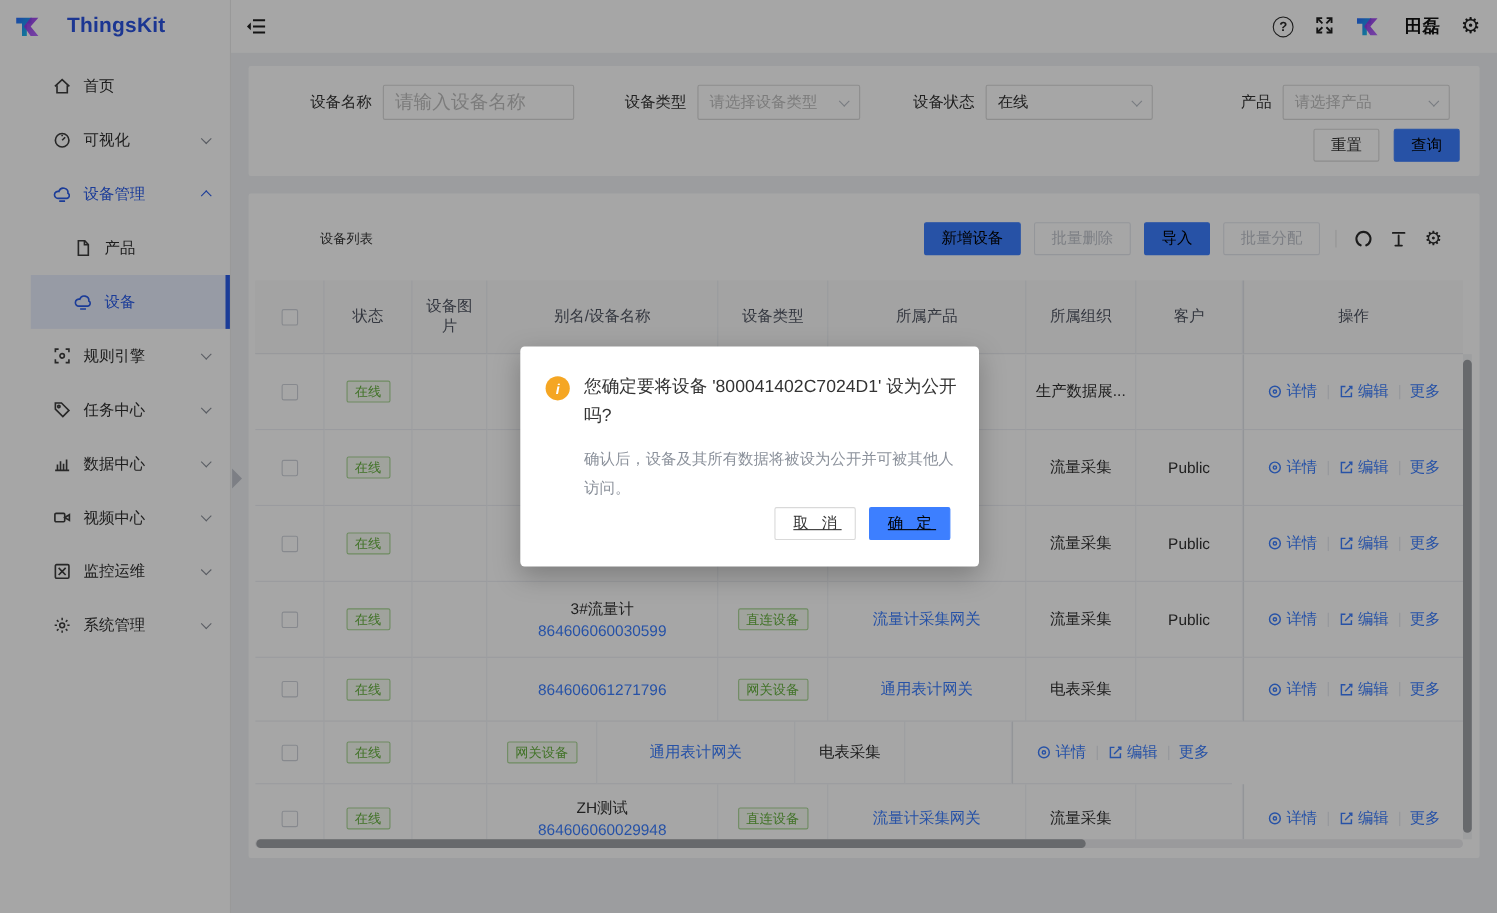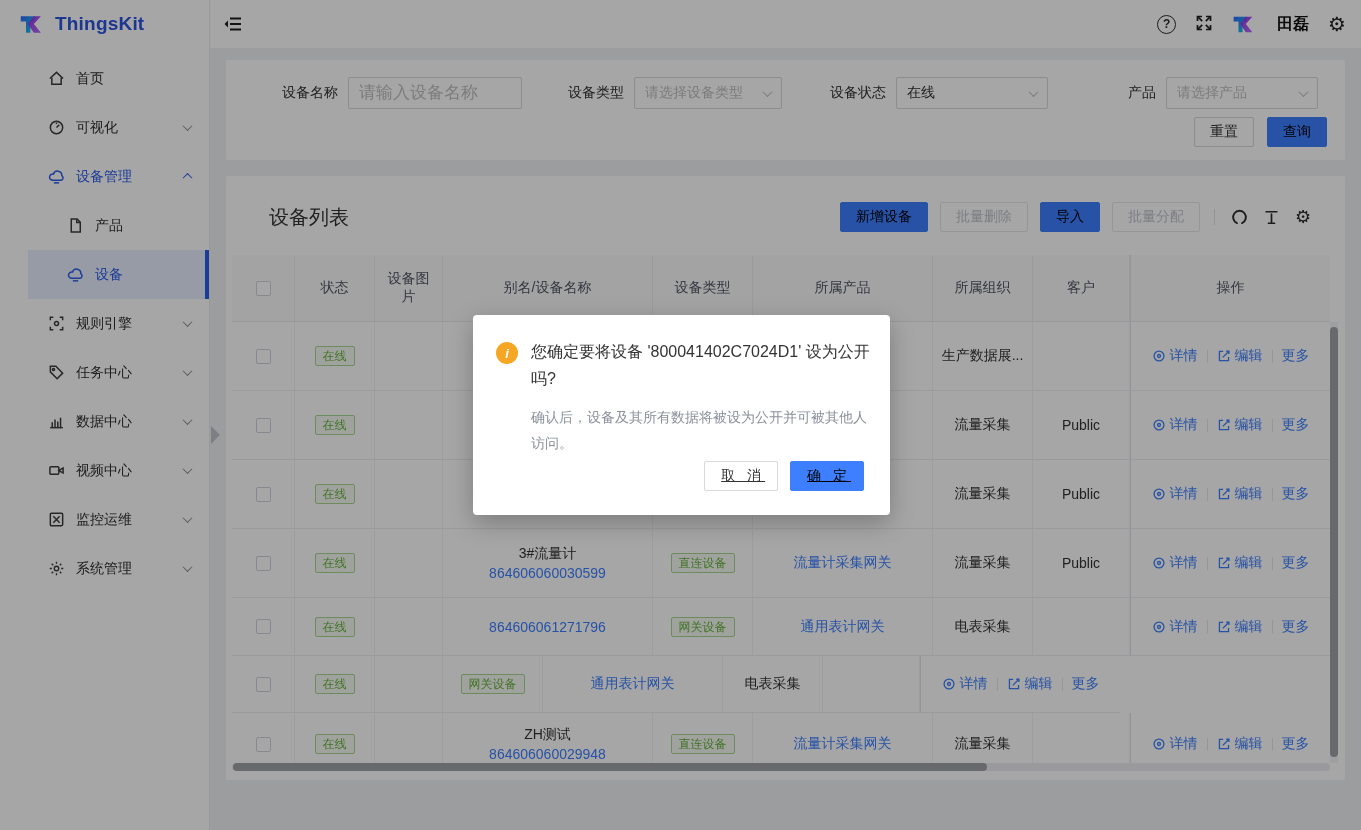--- a/index.html
+++ b/index.html
@@ -5,21 +5,21 @@
   * { margin:0; padding:0; box-sizing:border-box; }
   html,body { background:#555; }
   #app {
     position:relative; width:1361px; height:830px; overflow:hidden;
     background:#f0f2f5;
     font-family:"Liberation Sans","DejaVu Sans",sans-serif;
     font-size:14px; color:#333;
   }
   
   .sidebar { position:absolute; left:0; top:0; width:210px; height:830px; background:#fff; border-right:1px solid #ececec; z-index:2; }
-  .logo-row { height:48px; display:flex; align-items:center; gap:8px; padding-left:19px; }
+  .logo-row { height:48px; display:flex; align-items:center; gap:20px; padding-left:13px; }
   .logo-mark { width:28px; height:28px; flex:0 0 auto; }
   .logo-text { font-size:19px; font-weight:700; color:#2b54e0; letter-spacing:.2px; }
   .menu { padding-top:6px;padding-left:28px; }
   .menu-item { height:49px; display:flex; align-items:center; gap:11px; padding:0 18px 0 20px; color:#2f2f2f; cursor:pointer; position:relative; }
   .menu-item.sub { padding-left:39px; }
   .menu-item .mi-icon { width:17px; height:17px; display:flex; align-items:center; justify-content:center; color:#3d3d3d; }
   .menu-item .mi-icon svg { width:17px; height:17px; }
   .menu-item.blue, .menu-item.blue .mi-icon { color:#2a5cea; }
   .menu-item.active { background:#e9effd; color:#2a5cea; }
   .menu-item.active .mi-icon { color:#2a5cea; }
@@ -51,21 +51,21 @@
   .ctl .ph { color:#bfbfbf; }
   .ctl .val { color:#333; }
   .sel-caret { width:7px; height:7px; border-right:1.4px solid #b9bec6; border-bottom:1.4px solid #b9bec6; transform:rotate(45deg) translate(-1px,-1px); flex:0 0 auto; }
   .filter-buttons { position:absolute; right:18px; top:57px; display:flex; gap:13px; }
   .btn { height:30px; display:inline-flex; align-items:center; justify-content:center; border-radius:2px; font-size:14px; cursor:pointer; border:1px solid #d9d9d9; background:#fff; color:#333; padding:0 15px; font-family:inherit; }
   .btn.primary { background:#3D7FFF; border-color:#3D7FFF; color:#000000; }
   .btn.disabled { color:#c0c4cc; border-color:#e4e7ed; cursor:not-allowed; }
   
   .table-card { position:absolute; left:226px; top:176px; width:1119px; height:604px; background:#fff; border-radius:2px; }
   .card-header { position:absolute; left:0; top:25px; right:0; height:32px; display:flex; align-items:center; }
-  .card-title { margin-left:43px; font-size:20px; color:#333; }
+  .card-title { margin-left:65px; font-size:12px; color:#333; }
   .card-tools { margin-left:auto; margin-right:32px; display:flex; align-items:center; gap:12px; }
   .tool-sep { width:1px; height:16px; background:#e3e3e3; margin:0 2px; }
   .tool-icon { width:20px; height:20px; display:flex; align-items:center; justify-content:center; color:#2c2c2c; cursor:pointer; }
   .tool-icon svg { width:17px; height:17px; }
   .tool-icon.gear { font-size:18px; line-height:1; }
   .table-wrap { position:absolute; left:6px; top:79px; width:1098px; }
   .t-head { display:flex; background:#fafafa; }
   .t-head .cell { min-height:67px; color:#515663; display:flex; align-items:center; justify-content:center; text-align:center; border-bottom:1px solid #e8eaef; border-right:1px solid #edeff4; padding:4px 8px; }
   .t-body { height:441px; overflow:hidden; }
   .t-row { display:flex; }

